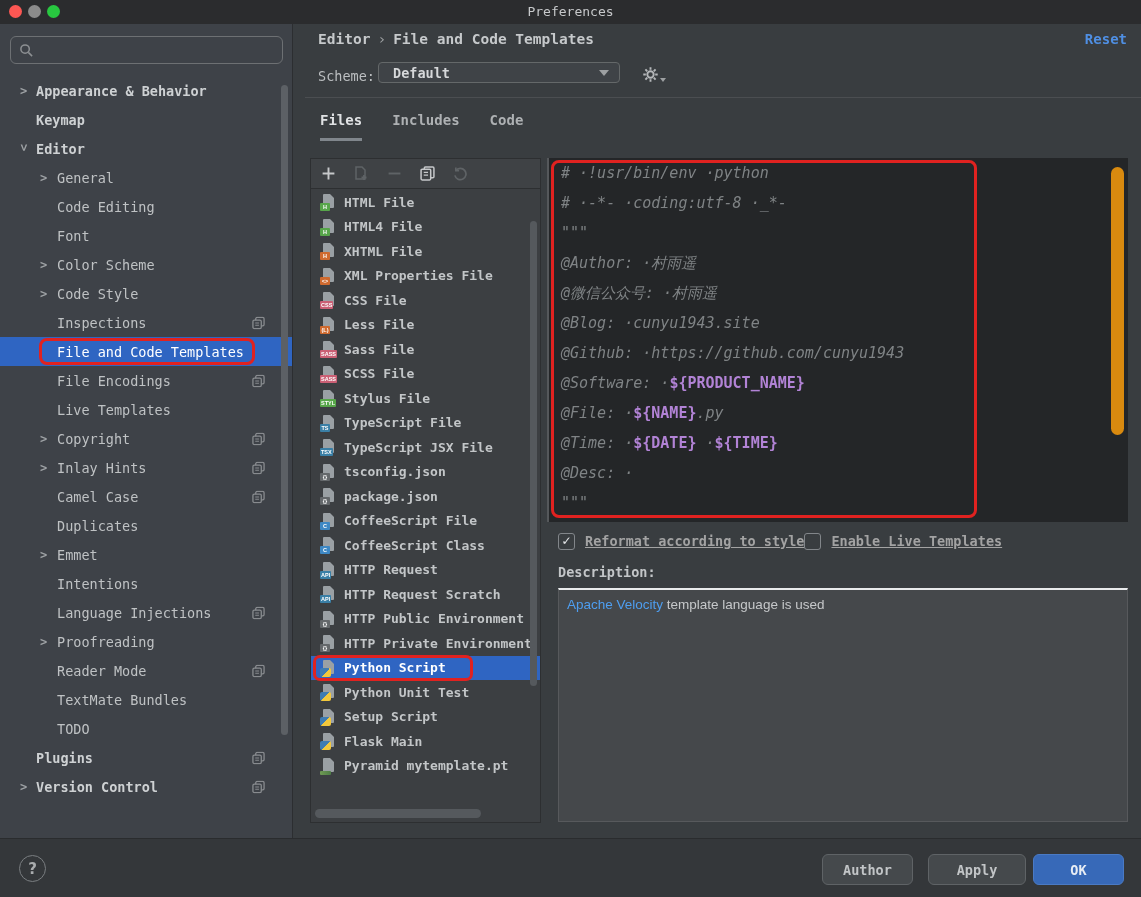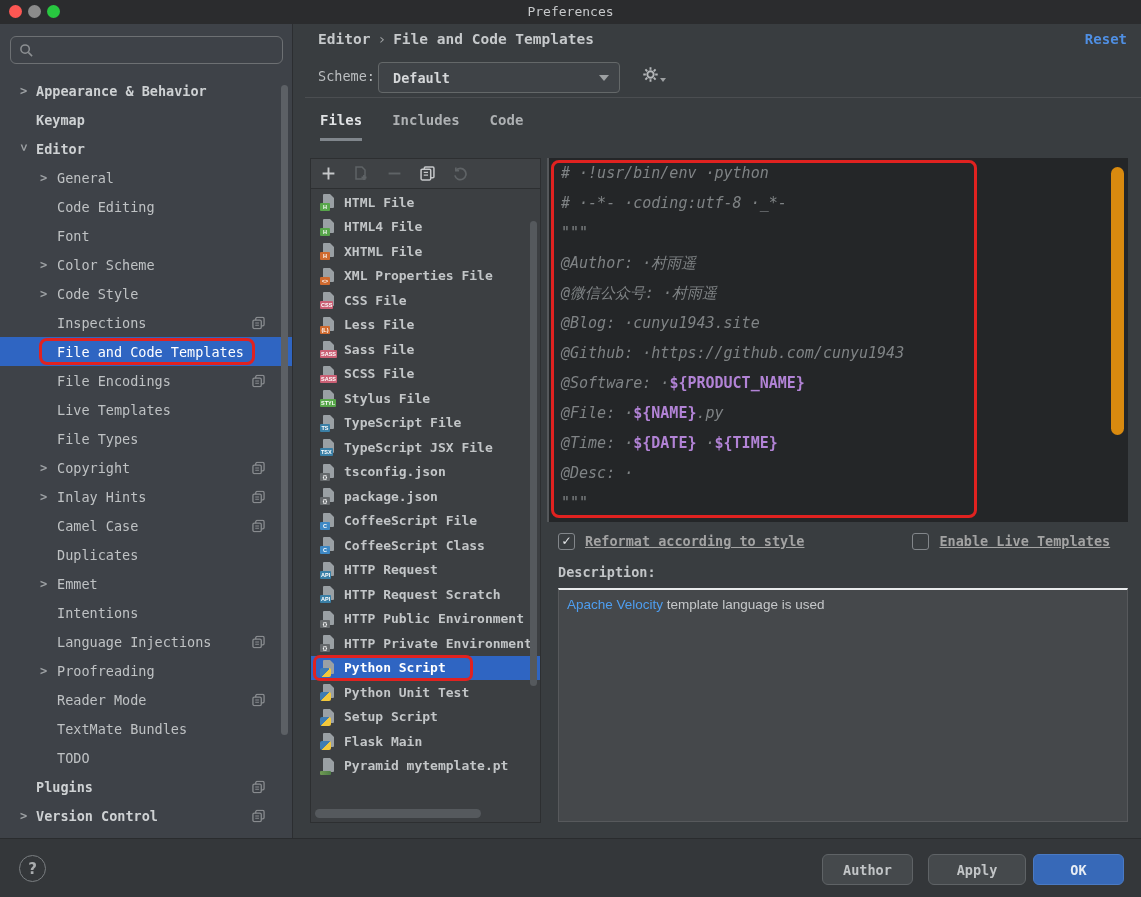--- a/index.html
+++ b/index.html
@@ -30,21 +30,21 @@
   .ring{position:absolute;border:3px solid #e02220;border-radius:8px;pointer-events:none;box-sizing:border-box;}
   .ring-nav{left:39px;top:1px;width:216px;height:27px;}
   .ring-tpl{left:2px;top:-1px;width:160px;height:26px;border-radius:7px;}
   .ring-editor{left:2px;top:2px;width:426px;height:358px;z-index:5;}
   
   .main{position:absolute;left:293px;top:24px;width:848px;height:814px;}
   .breadcrumb{position:absolute;left:25px;top:7px;font:700 14.5px "DejaVu Sans Mono",monospace;color:#c6c9cb;}
   .breadcrumb .sep{color:#9da0a2;font-weight:500;padding:0 7px;}
   .reset-link{position:absolute;right:14px;top:7px;font:700 14px "DejaVu Sans Mono",monospace;color:#4f8fe3;cursor:pointer;}
   .scheme-label{position:absolute;left:25px;top:44px;font:500 13.5px "DejaVu Sans Mono",monospace;color:#bcbfc1;text-align:center;}
-  .dropdown{position:absolute;left:85px;top:38px;width:242px;height:31px;background:#3f4347;border:1px solid #646869;
+  .dropdown{position:absolute;left:85px;top:38px;width:242px;height:21px;background:#3f4347;border:1px solid #646869;
             border-radius:4px;box-sizing:border-box;display:flex;align-items:center;padding:0 10px 0 14px;cursor:pointer;}
   .dropdown .val{flex:1;font:700 13.5px "DejaVu Sans Mono",monospace;color:#d6d8da;}
   .dd-arrow{width:0;height:0;border-left:5px solid transparent;border-right:5px solid transparent;border-top:6px solid #9da0a2;}
   .gear-btn{position:absolute;left:349px;top:42px;display:flex;align-items:flex-end;cursor:pointer;}
   .gear-btn .mini{width:0;height:0;border-left:3px solid transparent;border-right:3px solid transparent;border-top:4px solid #9da0a2;margin:0 0 1px 1px;}
   .hsep{position:absolute;left:12px;right:0;top:73px;height:1px;background:#4b4e51;}
   .tabs{position:absolute;left:27px;top:88px;display:flex;gap:30px;}
   .tab{font:700 14px "DejaVu Sans Mono",monospace;color:#aeb1b3;padding-bottom:10px;cursor:pointer;}
   .tab.active{color:#e0e2e4;border-bottom:3px solid #80868c;}
   
@@ -76,21 +76,21 @@
   .code-line{height:30px;line-height:30px;font:italic 500 15px "DejaVu Sans Mono",monospace;white-space:pre;}
   .tok-c{color:#7f8385;}
   .tok-v{color:#b283d6;font-style:normal;font-weight:700;}
   .ed-thumb{position:absolute;right:4px;top:9px;width:13px;height:268px;background:#d98a0f;border-radius:7px;}
   
   .checkrow{position:absolute;left:265px;top:505px;display:flex;align-items:center;height:24px;}
   .cb{width:17px;height:17px;border:1.5px solid #82868a;border-radius:3px;box-sizing:border-box;
       display:flex;align-items:center;justify-content:center;font:700 12px "DejaVu Sans",sans-serif;color:transparent;cursor:pointer;}
   .cb.on{color:#e8eaec;}
   .cb-label{margin-left:10px;font:600 13.5px "DejaVu Sans Mono",monospace;color:#a3a3a3;text-decoration:underline;}
-  .check2{margin-left:108px;display:flex;align-items:center;justify-content:space-between;}
+  .check2{display:flex;align-items:center;justify-content:space-between;}
   .desc-label{position:absolute;left:265px;top:540px;font:700 13.5px "DejaVu Sans Mono",monospace;color:#c3c6c8;}
   .desc-box{position:absolute;left:265px;top:564px;width:570px;height:234px;background:#45484b;
             border:1px solid #57595c;border-top:2px solid #e9ebec;box-sizing:border-box;
             padding:7px 8px;font:400 13.5px "Liberation Sans",sans-serif;color:#c6c8ca;}
   .desc-box a{color:#4e9ef0;text-decoration:none;cursor:pointer;}
   
   .footer{position:absolute;left:0;top:838px;width:100%;height:59px;background:#34373a;border-top:1px solid #2a2c2e;box-sizing:border-box;}
   .help-btn{position:absolute;left:19px;top:16px;width:27px;height:27px;border:1.5px solid #7a7e81;border-radius:50%;
             box-sizing:border-box;display:flex;align-items:center;justify-content:center;
             font:700 15px "DejaVu Sans",sans-serif;color:#a9acae;cursor:pointer;}
@@ -172,23 +172,20 @@
           <span class="copy-ic"><svg width="13" height="13" viewBox="0 0 14 14">
               <rect x="4" y="1" width="9" height="9" rx="1.5" fill="none" stroke="#9b9ea1" stroke-width="1.4"></rect>
               <rect x="1" y="4" width="9" height="9" rx="1.5" fill="#3e4248" stroke="#9b9ea1" stroke-width="1.4"></rect>
               <path d="M3.5 7h4 M3.5 9.5h4" stroke="#9b9ea1" stroke-width="1.1"></path>
             </svg></span>
         </div>
         <div class="nav-item lvl1">
           <span class="nav-label">Live Templates</span>
         </div>
         <div class="nav-item lvl1">
-          <span class="nav-label">File Types</span>
-        </div>
-        <div class="nav-item lvl1">
           <span class="arrow">&gt;</span>
           <span class="nav-label">Copyright</span>
           <span class="copy-ic"><svg width="13" height="13" viewBox="0 0 14 14">
               <rect x="4" y="1" width="9" height="9" rx="1.5" fill="none" stroke="#9b9ea1" stroke-width="1.4"></rect>
               <rect x="1" y="4" width="9" height="9" rx="1.5" fill="#3e4248" stroke="#9b9ea1" stroke-width="1.4"></rect>
               <path d="M3.5 7h4 M3.5 9.5h4" stroke="#9b9ea1" stroke-width="1.1"></path>
             </svg></span>
         </div>
         <div class="nav-item lvl1">
           <span class="arrow">&gt;</span>

